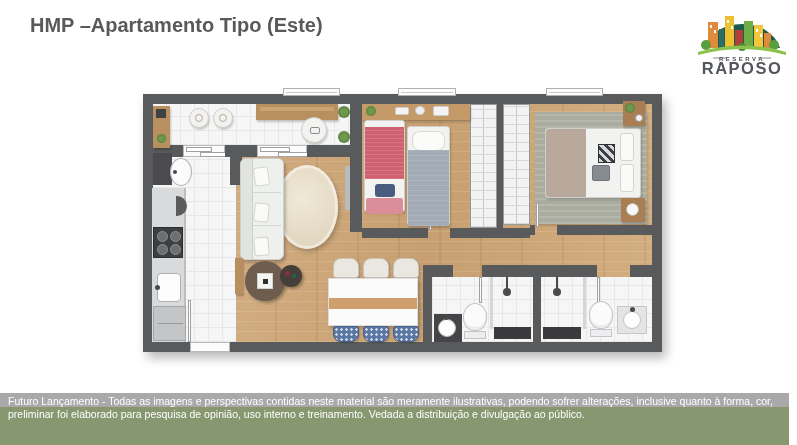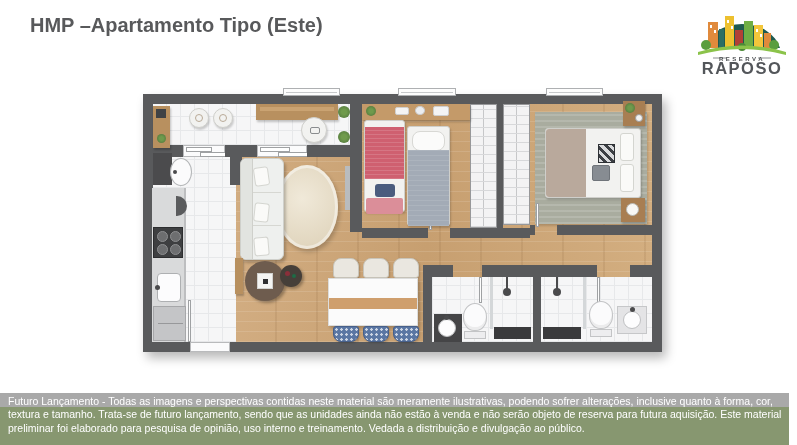--- a/index.html
+++ b/index.html
@@ -283,17 +283,16 @@
     <div class="a toilet-bowl" style="left:446px;top:215px;width:24px;height:28px;"></div>
     <div class="a toilet-tank" style="left:447px;top:243px;width:22px;height:8px;"></div>
     <div class="a" style="left:474px;top:220px;width:30px;height:28px;background:#e4e4e6;border:1px solid #c6c7c9;">
       <div class="a basin" style="left:5px;top:4px;width:18px;height:18px;"></div>
       <div class="a head-dot" style="left:12px;top:0;width:5px;height:5px;"></div>
     </div>
   </div>
 
   <div class="a footer">
     <div class="ln">Futuro Lançamento - Todas as imagens e perspectivas contidas neste material são meramente ilustrativas, podendo sofrer alterações, inclusive quanto à forma, cor,</div>
-    <div class="ln">textura e tamanho. Trata-se de futuro lançamento, sendo que as unidades ainda não estão à venda e não serão objeto de reserva para futura aquisição. Este material</div>
     <div class="ln">preliminar foi elaborado para pesquisa de opinião, uso interno e treinamento. Vedada a distribuição e divulgação ao público.</div>
   </div>
 
 </div>
 
 </body></html>

